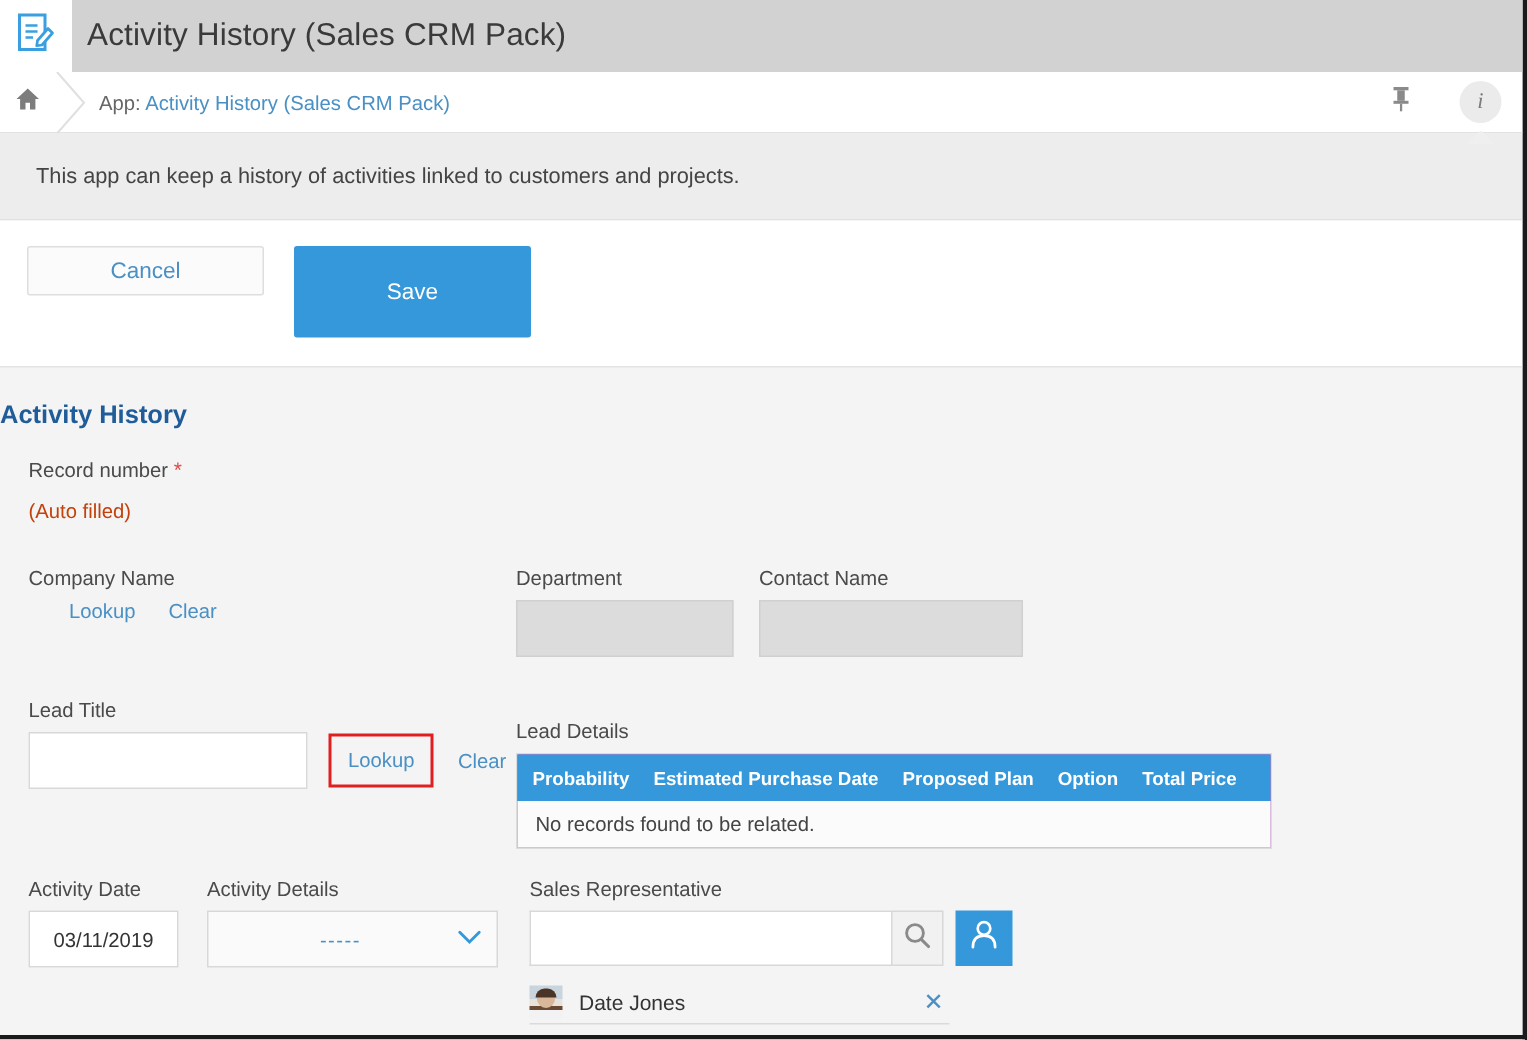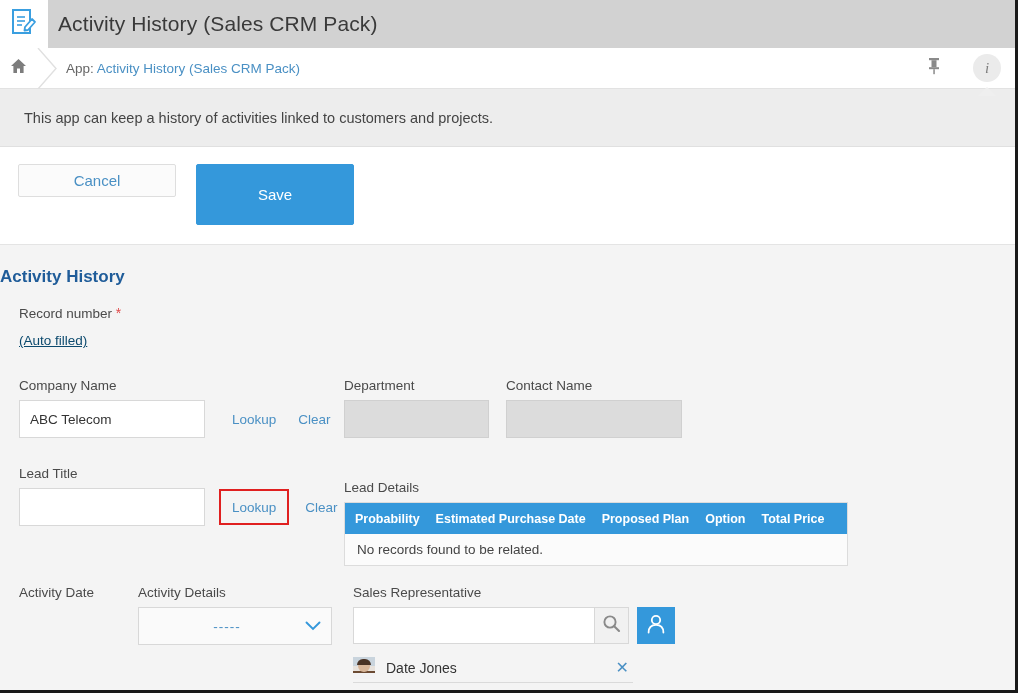--- a/index.html
+++ b/index.html
@@ -174,23 +174,22 @@
   }
   .field-label {
     font-size: 13.5px;
     color: #4a4a4a;
     margin-bottom: 7px;
     white-space: nowrap;
   }
   .req-star { color: #e04a4a; font-size: 14px; }
   .auto-filled {
     font-size: 13.5px;
-    color: #0c4a6e;
+    color: #c2410c;
     padding-left: 19px;
-    text-decoration: underline;
   }
   .row { position: absolute; }
 
   .txt-input {
     height: 38px;
     background: #ffffff;
     border: 1px solid #d8d8d8;
     font-size: 13.5px;
     color: #333;
     padding: 0 10px;
@@ -417,21 +416,20 @@
         <span class="req-star">*</span>
       </div>
     </div>
     <div class="row" style="left:0px; top:88px;">
       <div class="auto-filled">(Auto filled)</div>
     </div>
 
     <div class="row" style="left:19px; top:133px;">
       <div class="field-label">Company Name</div>
       <div style="display:flex; align-items:center;">
-        <input class="txt-input" style="width: 186px;" value="ABC Telecom">
         <span class="link-btn" style="margin-left:27px;">Lookup</span>
         <span class="link-btn" style="margin-left:22px;">Clear</span>
       </div>
     </div>
 
     <div class="row" style="left:344px; top:133px;">
       <div class="field-label">Department</div>
       <div class="txt-disabled" style="width:145px;"></div>
     </div>
 
@@ -460,20 +458,21 @@
           <span>Proposed Plan</span>
           <span>Option</span>
           <span>Total Price</span>
         </div>
         <div class="ld-empty">No records found to be related.</div>
       </div>
     </div>
 
     <div class="row" style="left:19px; top:340px;">
       <div class="field-label">Activity Date</div>
+      <input class="txt-input" style="width: 100px; text-align: center;" value="03/11/2019">
     </div>
 
     <div class="row" style="left:138px; top:340px;">
       <div class="field-label">Activity Details</div>
       <div class="sel-wrap">
         <span class="sel-val">-----</span>
         <span>
           <svg width="16" height="10" viewBox="0 0 16 10">
             <path d="M1.5 1.5 L8 8 L14.5 1.5" fill="none" stroke="#3498db" stroke-width="1.9" stroke-linecap="round"></path>
           </svg>

